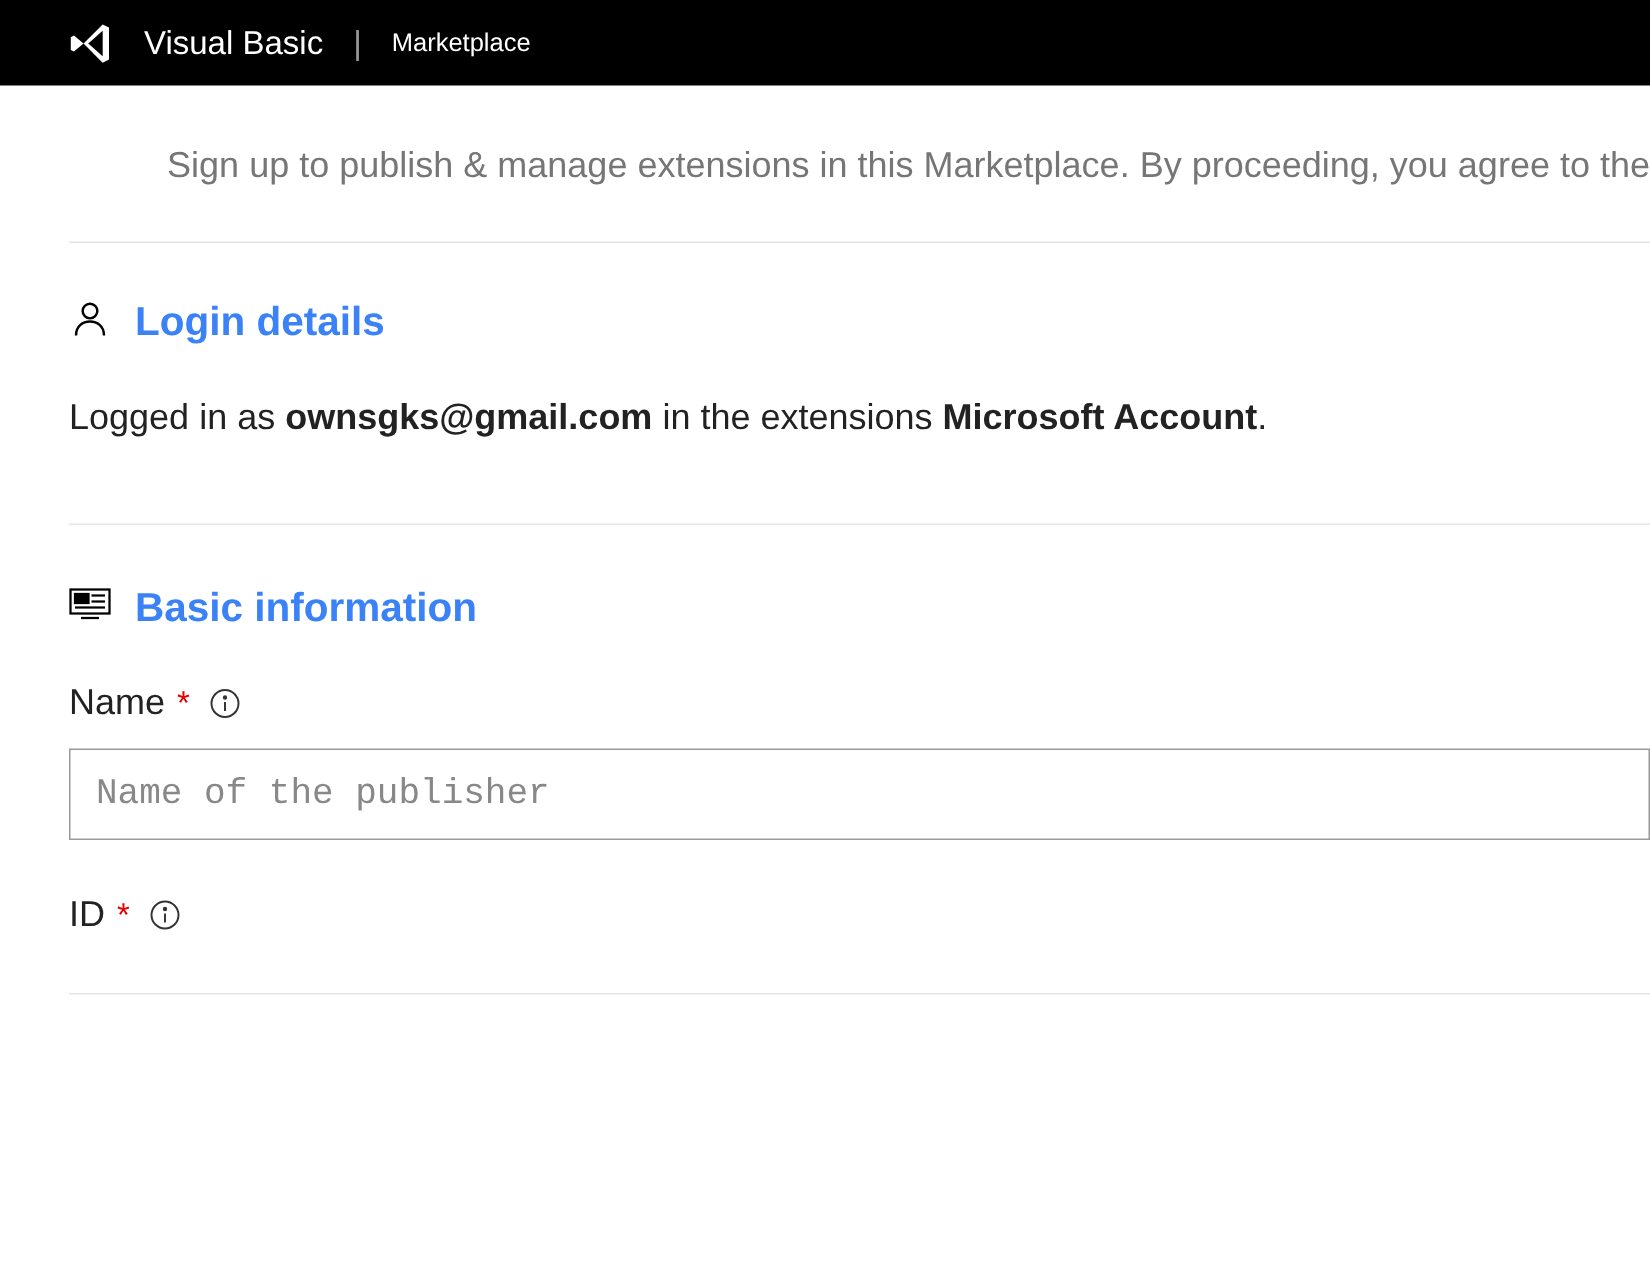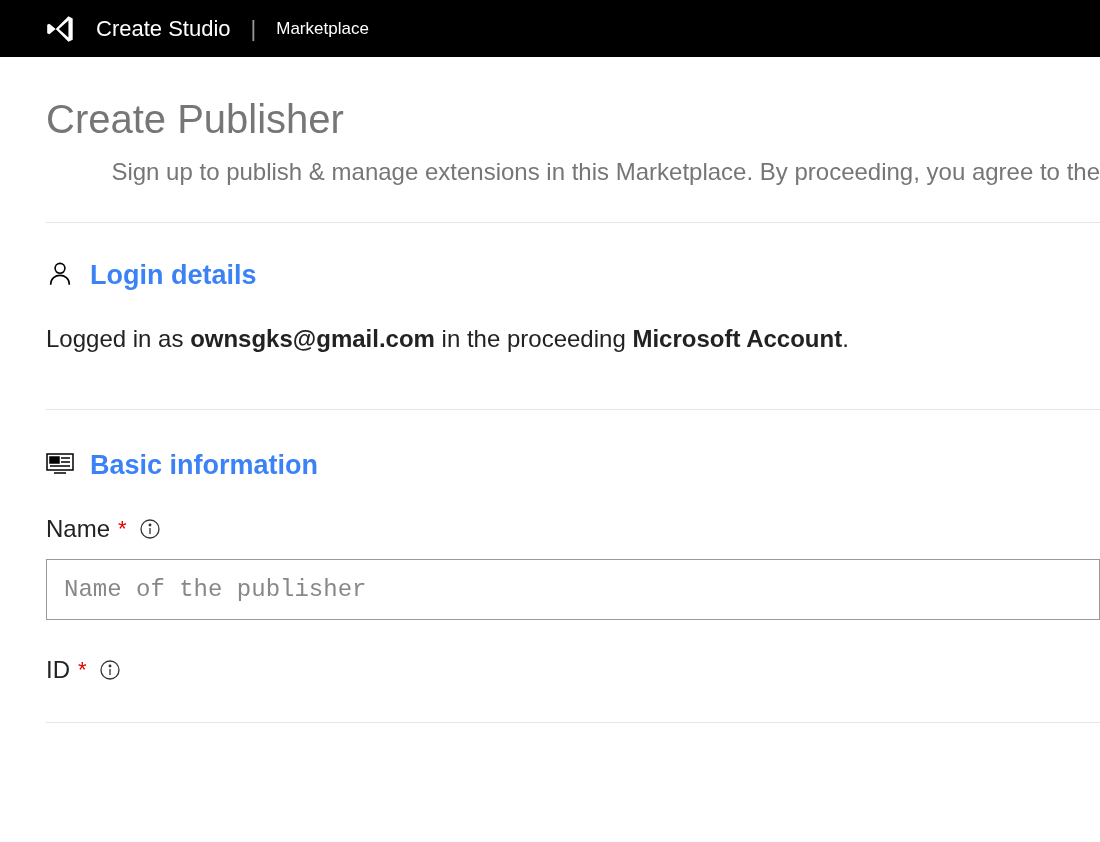--- a/index.html
+++ b/index.html
@@ -133,42 +133,41 @@
 </head>
 <body>
 
 <div class="header">
   <span class="vs-logo">
     <svg width="34" height="34" viewBox="0 0 32 32" fill="none">
       <path d="M23 4 L11 16 L23 28 L27 26 L27 6 Z M11 16 L5 21 L3 20 L3 12 L5 11 Z" fill="#fff"></path>
       <path d="M23 8 L14 16 L23 24 Z" fill="#000"></path>
     </svg>
   </span>
-  <span class="brand-text">Create Studio</span>
+  <span class="brand-text">Visual Basic</span>
   <span class="divider">|</span>
   <span class="marketplace-text">Marketplace</span>
 </div>
 
 <div class="content">
-  <h1 class="page-title">Create Publisher</h1>
   <p class="page-subtitle">Sign up to publish &amp; manage extensions in this Marketplace. By proceeding, you agree to the</p>
   <hr class="hr">
 
   <div class="section-header">
     <span>
       <svg width="28" height="28" viewBox="0 0 24 24" fill="none" stroke="#000" stroke-width="1.4">
         <circle cx="12" cy="8" r="4.2"></circle>
         <path d="M4 22 C4 16.5 8 14 12 14 C16 14 20 16.5 20 22"></path>
       </svg>
     </span>
     <h2 class="section-title">Login details</h2>
   </div>
 
   <p class="login-text">
-    <span>Logged in as </span><strong>ownsgks@gmail.com</strong><span> in the proceeding </span><strong>Microsoft Account</strong><span>.</span>
+    <span>Logged in as </span><strong>ownsgks@gmail.com</strong><span> in the extensions </span><strong>Microsoft Account</strong><span>.</span>
   </p>
 
   <hr class="hr2">
 
   <div class="section-header">
     <span>
       <svg width="28" height="22" viewBox="0 0 28 22" fill="none" stroke="#000" stroke-width="1.5">
         <rect x="1" y="1" width="26" height="16"></rect>
         <rect x="4" y="4" width="9" height="6" fill="#000"></rect>
         <line x1="15" y1="5" x2="24" y2="5"></line>

